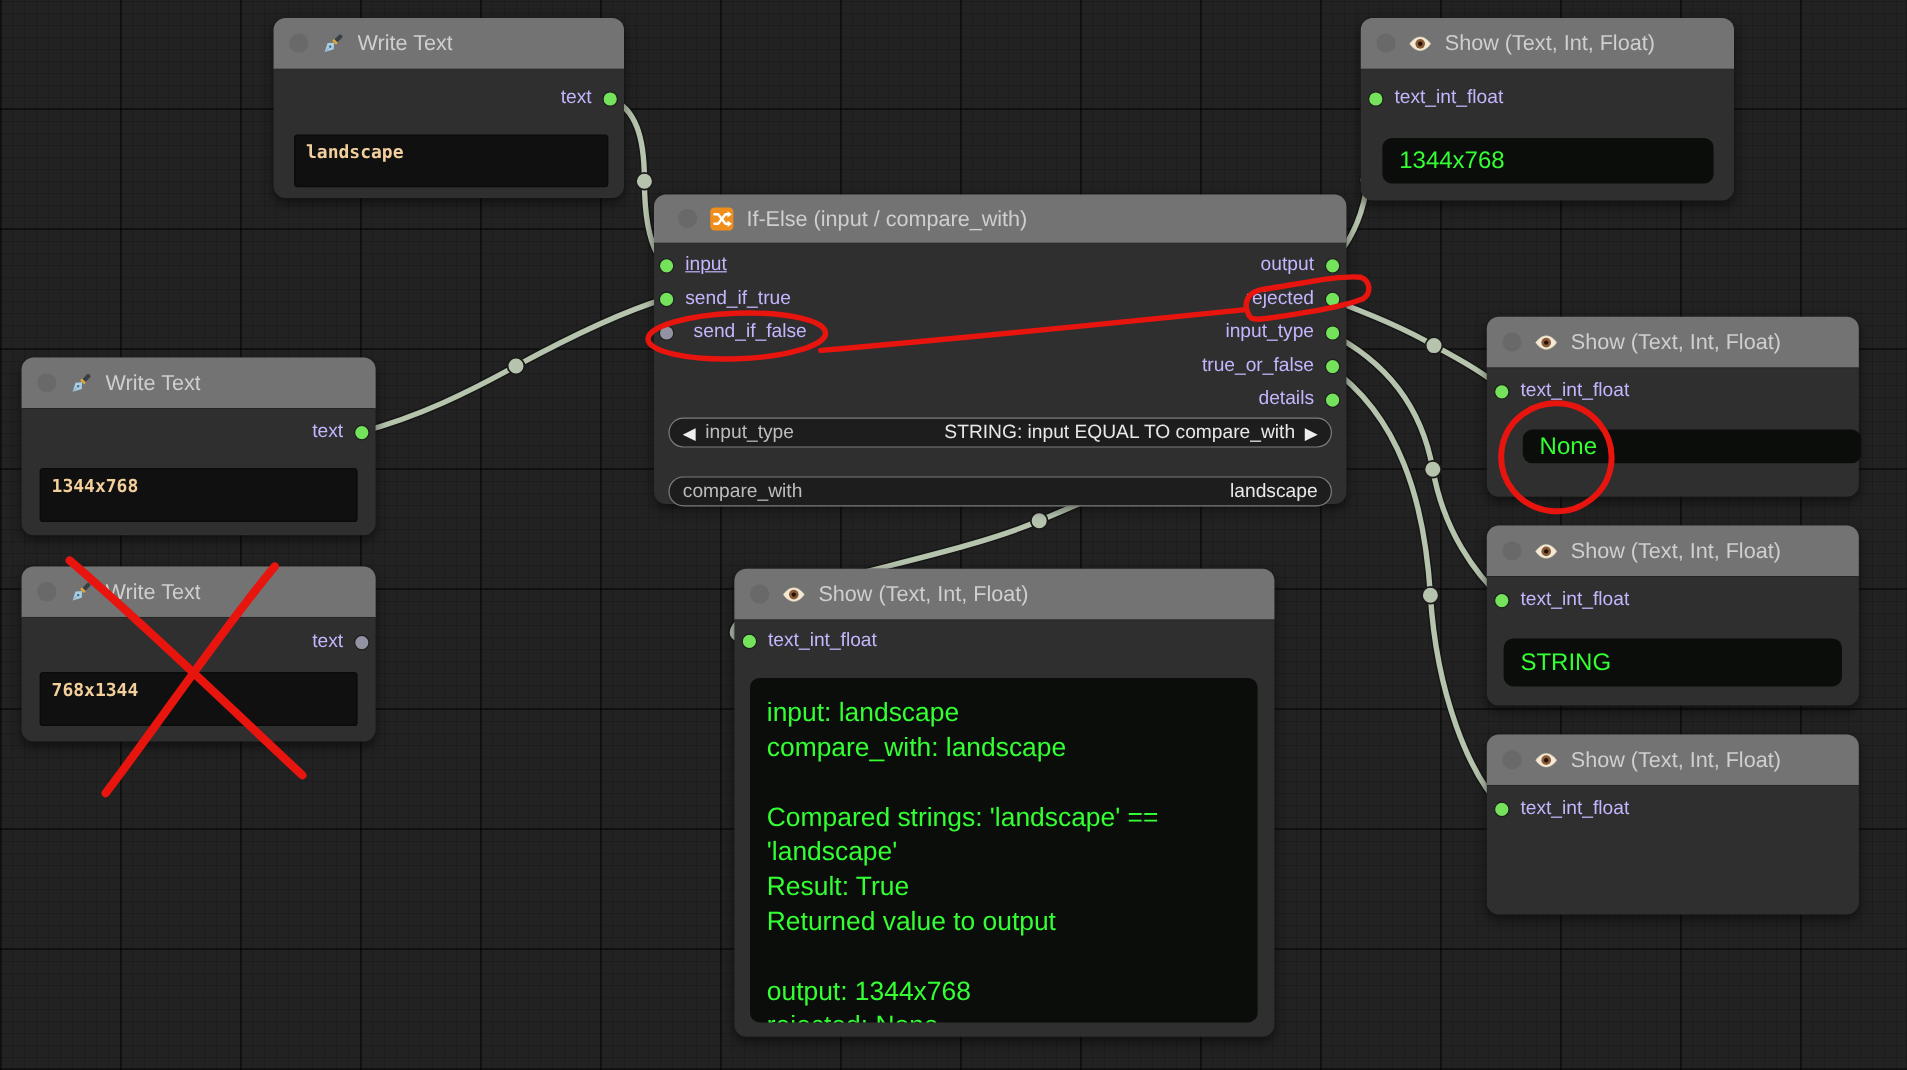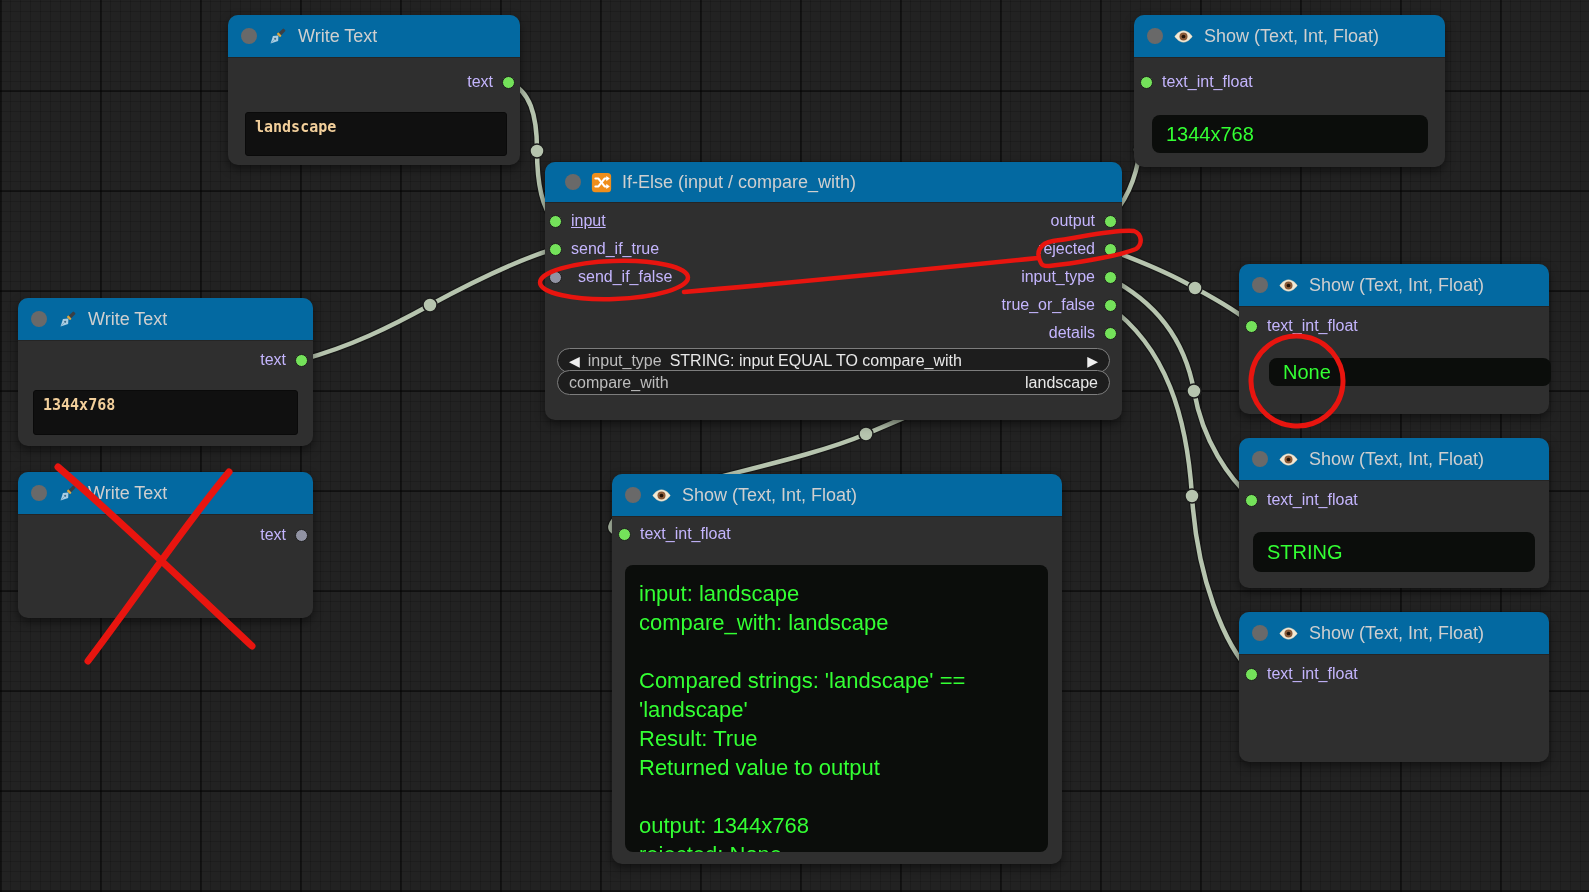--- a/index.html
+++ b/index.html
@@ -16,21 +16,21 @@
   .layer{position:absolute;left:0;top:0;pointer-events:none;}
   #wires{z-index:1;}
   #annotations{z-index:5;}
 
   .node{
     position:absolute;z-index:2;background:#2f2f2f;border-radius:10px;
     box-shadow:0 4px 10px rgba(0,0,0,.5);color:#c6c6c6;
   }
   .node-header{
     height:42px;display:flex;align-items:center;gap:10px;padding:0 13px;
-    border-bottom:1px solid #252525;border-radius:10px 10px 0 0;background:#0369a1;
+    border-bottom:1px solid #252525;border-radius:10px 10px 0 0;background:#737373;
   }
   .hdot{width:16px;height:16px;border-radius:50%;background:#696969;flex:none;}
   .node-title{font-size:18px;color:#cfcfcf;white-space:nowrap;overflow:hidden;}
   .icon{width:21px;height:21px;flex:none;display:inline-flex;}
   .icon svg{width:100%;height:100%;}
 
   .slot{position:absolute;height:26px;display:flex;align-items:center;gap:9px;font-size:16px;color:#c4b5fd;}
   .slot.in{left:4px;}
   .slot.out{right:5px;}
   .port{width:13px;height:13px;border-radius:50%;background:#74e25a;border:1px solid #1e1e1e;box-sizing:border-box;flex:none;}
@@ -45,21 +45,21 @@
     position:absolute;background:#0b0d0b;border-radius:8px;color:#33ff33;
     font-size:20px;display:flex;align-items:center;padding:0 14px;box-sizing:border-box;overflow:hidden;
   }
   .value-box.multiline{
     display:block;white-space:pre-wrap;font-size:22px;line-height:29px;padding:14px 14px;
   }
   .pill{
     position:absolute;height:25px;background:#1d1d1d;border:1px solid #7d7d7d;border-radius:13px;
     display:flex;align-items:center;font-size:16px;color:#bdbdbd;padding:0 11px;box-sizing:border-box;gap:8px;
   }
-  .pill .center{flex:1;text-align:left;color:#e8e8e8;}
+  .pill .center{flex:1;text-align:right;color:#e8e8e8;}
   .pill .right{margin-left:auto;color:#e8e8e8;}
   .arrow{color:#efefef;font-size:14px;flex:none;}
 </style>
 </head>
 <body>
 
 <div id="canvas">
 
   <svg id="wires" class="layer" width="1589" height="892">
     <g fill="none" stroke="#151515" stroke-width="7" stroke-linecap="round" opacity="0.8">
@@ -150,20 +150,21 @@
               <path d="M12 17 L12 22" stroke="#6fa2bf" stroke-width="0.8"></path>
             </g>
           </svg>
       </span>
       <span class="node-title">Write Text</span>
     </div>
     <div class="slot out" style="top:50px;">
       <span>text</span>
       <span class="port gray"></span>
     </div>
+    <div class="text-widget" style="left:15px;top:88px;width:265px;height:45px;">768x1344</div>
   </div>
 
   <div class="node" style="left:545px;top:162px;width:577px;height:258px;">
     <div class="node-header" style="height:40px;padding-left:20px;">
       <span class="hdot"></span>
       <span class="icon">
         <svg viewBox="0 0 24 24">
             <rect x="1" y="1" width="22" height="22" rx="4" fill="#ef8e1b"></rect>
             <g stroke="#ffffff" stroke-width="2.4" fill="none" stroke-linecap="round" stroke-linejoin="round">
               <path d="M5 7.5 h3.5 l7 9 h3"></path>
@@ -208,21 +209,21 @@
     <div class="slot out" style="top:158px;">
       <span>details</span>
       <span class="port"></span>
     </div>
     <div class="pill" style="left:12px;top:186px;width:553px;">
       <span class="arrow">◀</span>
       <span>input_type</span>
       <span class="center">STRING: input EQUAL TO compare_with</span>
       <span class="arrow">▶</span>
     </div>
-    <div class="pill" style="left:12px;top:208px;width:553px;">
+    <div class="pill" style="left:12px;top:235px;width:553px;">
       <span>compare_with</span>
       <span class="right">landscape</span>
     </div>
   </div>
 
   <div class="node" style="left:1134px;top:15px;width:311px;height:152px;">
     <div class="node-header">
       <span class="hdot"></span>
       <span class="icon">
         <svg viewBox="0 0 24 24">

